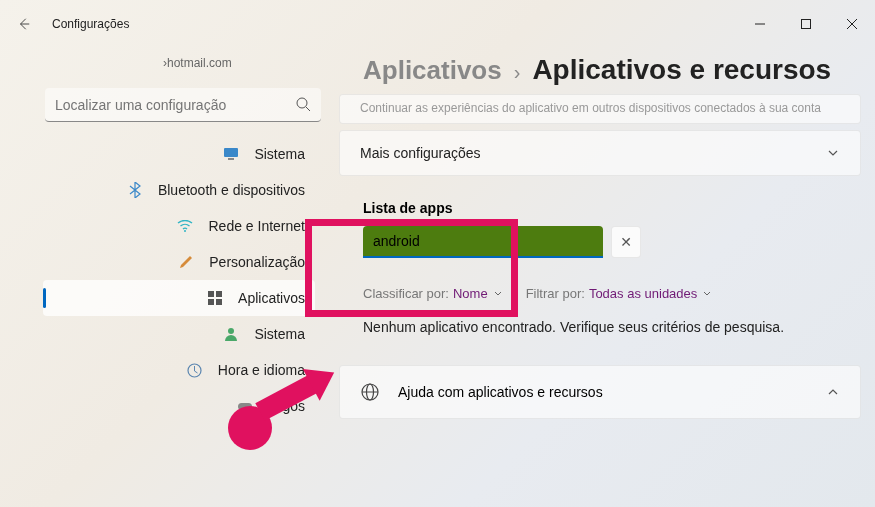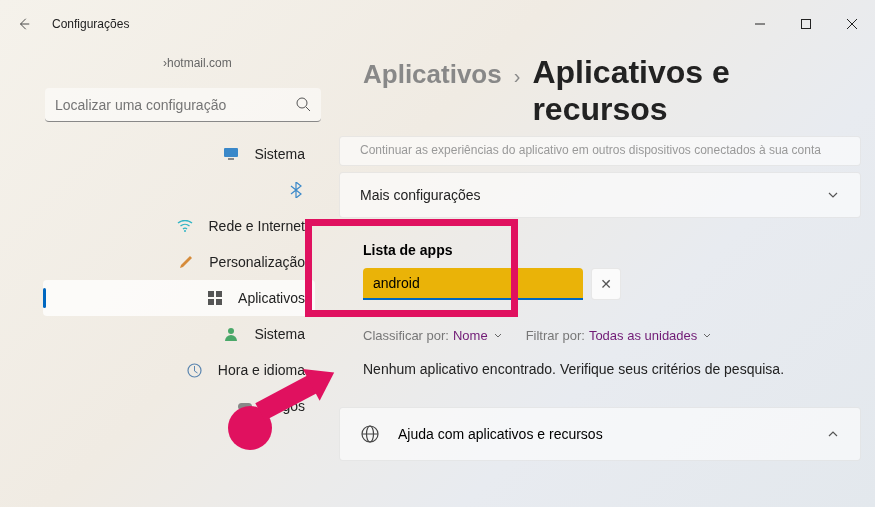--- a/index.html
+++ b/index.html
@@ -25,30 +25,30 @@
 .nav li { display: flex; align-items: center; gap: 14px; padding: 9px 10px 9px 12px; border-radius: 4px; font-size: 14px; color: #222; cursor: pointer; position: relative; justify-content: flex-end; }
 .nav li.active { background: rgba(255,255,255,.75); }
 .nav li.active::before { content: ""; position: absolute; left: 0; top: 8px; bottom: 8px; width: 3px; background: #0067c0; border-radius: 2px; }
 .nav .ico { width: 18px; height: 18px; display: flex; align-items: center; justify-content: center; }
 
 
 .main { flex: 1; padding: 14px 12px 0 0; overflow: hidden; }
 .crumb { display: flex; align-items: baseline; gap: 12px; margin-bottom: 8px; margin-left: 30px; }
 .crumb .c1 { font-size: 26px; font-weight: 600; color: #888; }
 .crumb .sep { font-size: 20px; color: #888; }
-.crumb .c2 { font-size: 32px; font-weight: 600; color: #222; }
+.crumb .c2 { font-size: 28px; font-weight: 600; color: #222; }
 
 .card { background: rgba(255,255,255,.6); border: 1px solid rgba(0,0,0,.07); border-radius: 4px; margin: 0 2px 6px 6px; padding: 14px 20px; display: flex; align-items: center; justify-content: space-between; font-size: 14px; color: #222; text-align: center; }
 .card.cut { font-size: 12px; color: #999; padding: 6px 20px 8px; }
 .chev { color: #555; }
 
 .apps-title { font-size: 14px; font-weight: 600; margin: 24px 0 10px 30px; }
 .search-row { display: flex; align-items: center; margin-left: 6px; }
 .app-search { position: relative; margin-left: 24px; }
-.app-search input { width: 220px; height: 32px; border: none; border-bottom: 2px solid #0067c0; border-radius: 4px 4px 0 0; background: #eab308; padding: 0 10px; font-size: 14px; outline: none; }
+.app-search input { width: 240px; height: 32px; border: none; border-bottom: 2px solid #0067c0; border-radius: 4px 4px 0 0; background: #4d7c0f; padding: 0 10px; font-size: 14px; outline: none; }
 .clear-btn { width: 30px; height: 32px; margin-left: 8px; background: #fbfbfb; border: 1px solid rgba(0,0,0,.08); border-radius: 4px; display: flex; align-items: center; justify-content: center; cursor: pointer; color: #555; font-size: 14px; }
 
 .highlight-box { position: absolute; border: 7px solid #e0115f; pointer-events: none; }
 .hl-main { left: 305px; top: 219px; width: 213px; height: 98px; }
 
 .filters { display: flex; gap: 22px; margin: 28px 0 18px 30px; font-size: 13px; }
 .filters .lbl { color: #777; }
 .filters .val { color: #701a75; }
 .filters .grp { display: flex; align-items: center; gap: 4px; }
 
@@ -119,20 +119,21 @@
             </svg>
           </span>
         <span>Sistema</span>
       </li>
       <li>
         <span class="ico">
             <svg width="12" height="16" viewBox="0 0 12 16">
               <path d="M6 0v16l5-4-10-8M1 12l10-8-5-4" fill="none" stroke="#3a88c9" stroke-width="1.2"></path>
             </svg>
           </span>
+        <span>Bluetooth e dispositivos</span>
       </li>
       <li>
         <span class="ico">
             <svg width="16" height="12" viewBox="0 0 16 12">
               <path d="M1 3a11 11 0 0114 0M3.5 6a7 7 0 019 0M6 9a3 3 0 014 0" fill="none" stroke="#2fb4c4" stroke-width="1.4"></path>
               <circle cx="8" cy="11" r="1" fill="#2fb4c4"></circle>
             </svg>
           </span>
         <span>Rede e Internet</span>
       </li>

